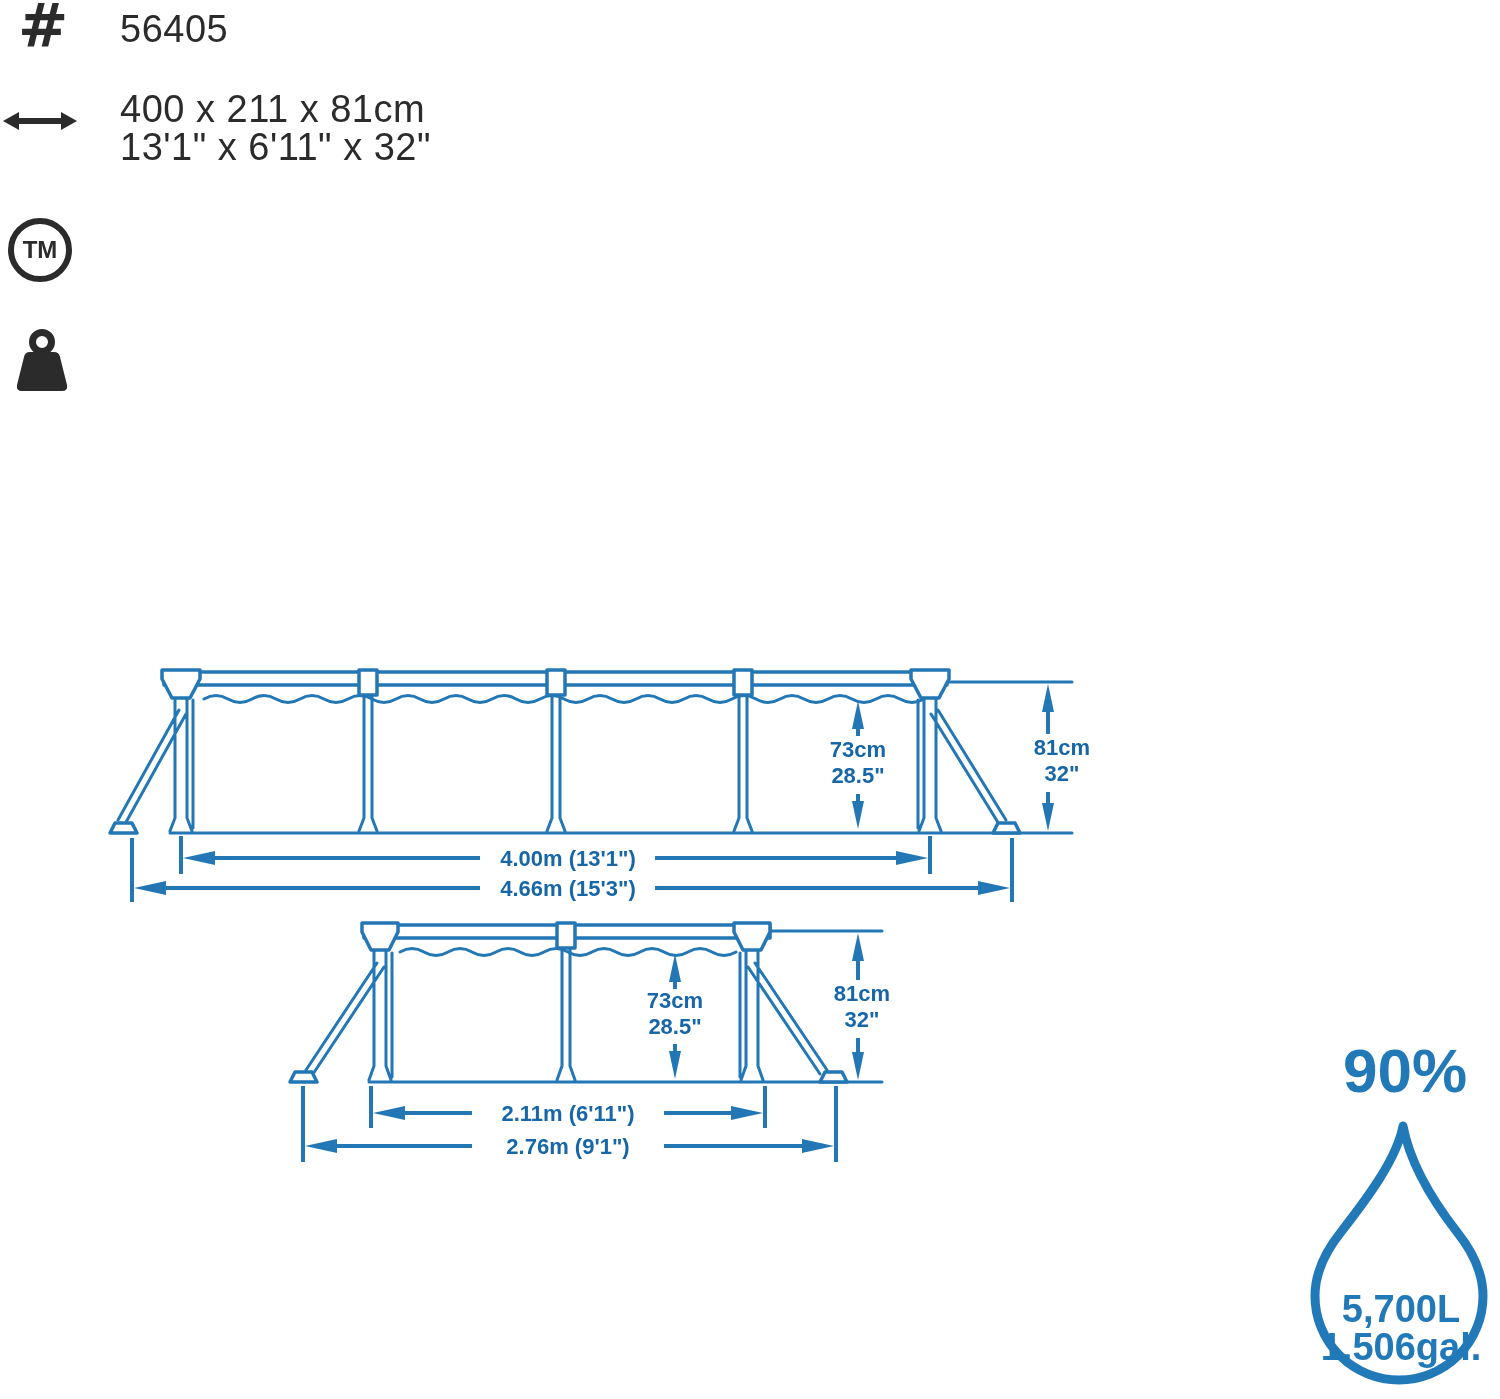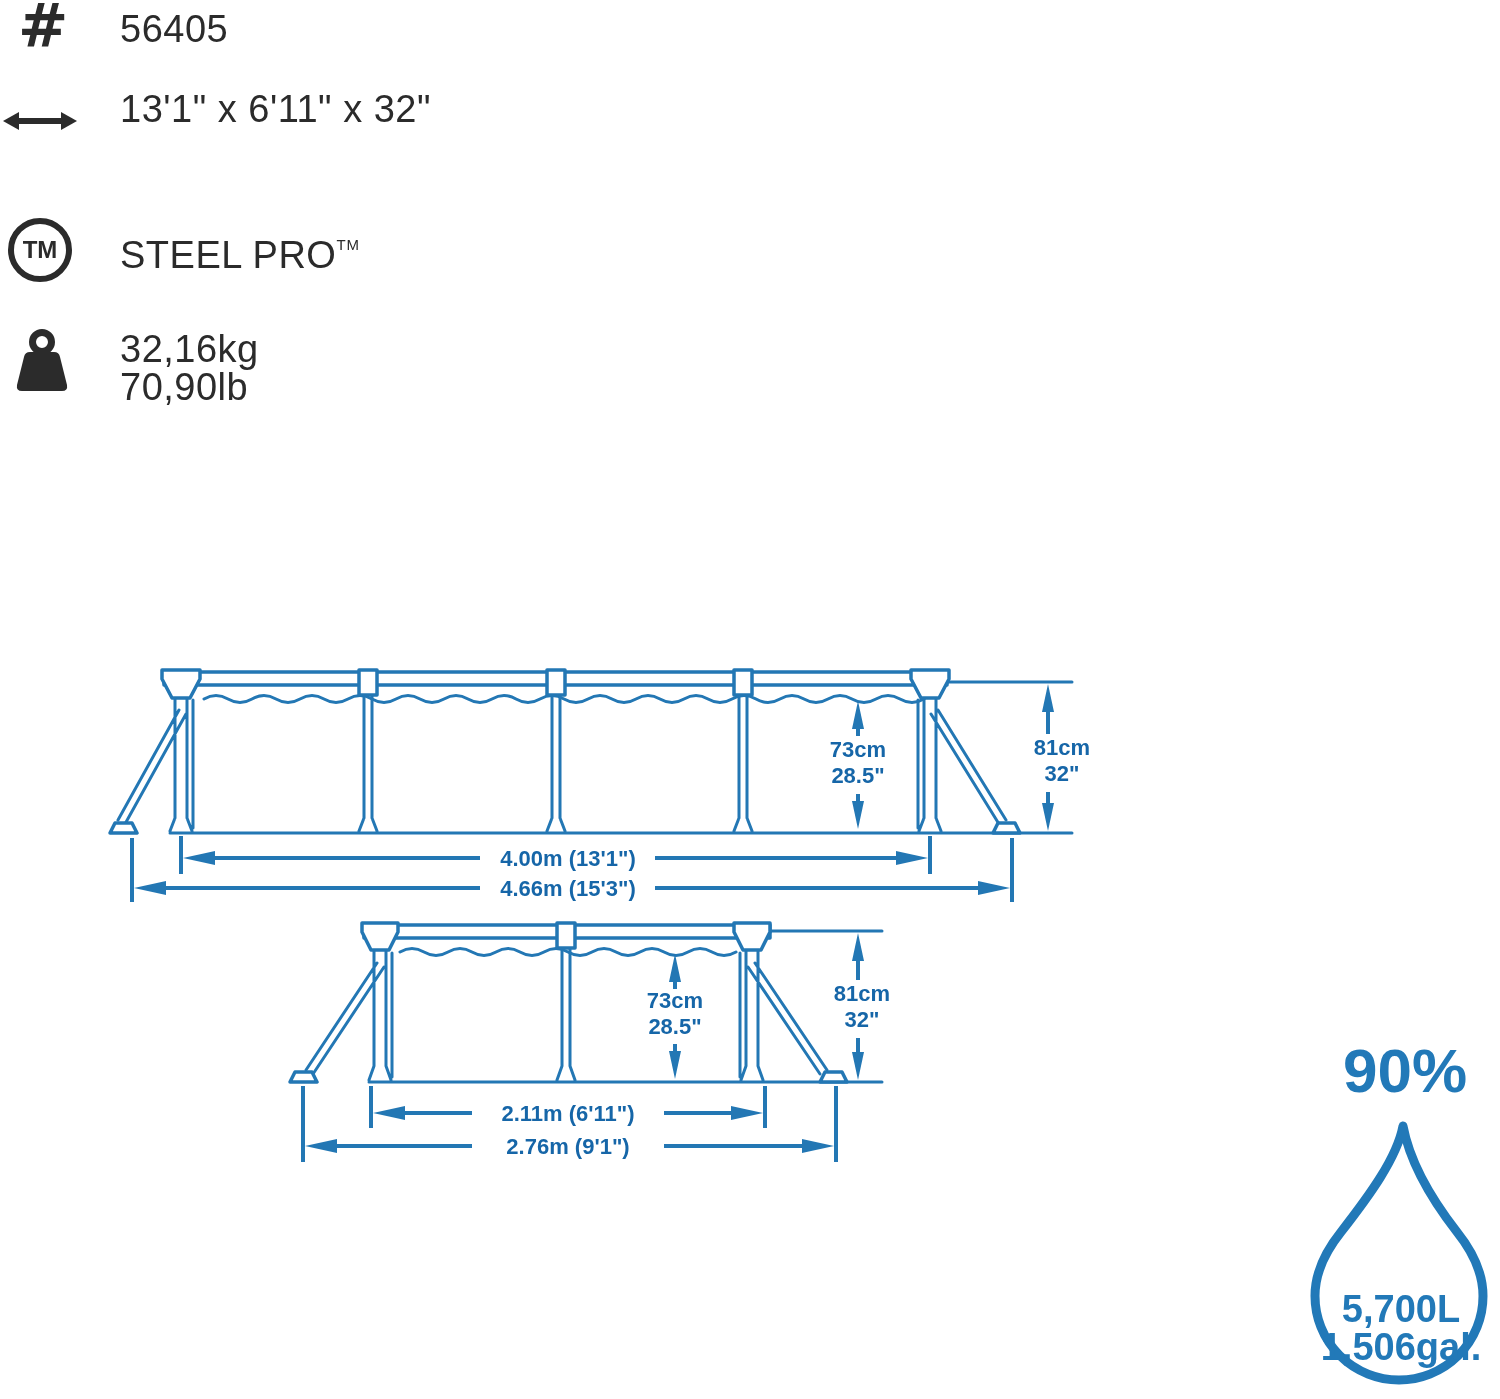--- a/index.html
+++ b/index.html
@@ -39,38 +39,32 @@
 
   <div class="spec-icon-hash">#</div>
   <div class="spec-text t1">56405</div>
 
   <svg class="arrow-ic" width="74" height="22" viewBox="0 0 74 22">
     <line x1="13" y1="11" x2="61" y2="11" stroke="#2b2b2b" stroke-width="6"></line>
     <polygon points="0,11 16,2 16,20" fill="#2b2b2b"></polygon>
     <polygon points="74,11 58,2 58,20" fill="#2b2b2b"></polygon>
   </svg>
   <div class="spec-text t2">
+    <div>400 x 211 x 81cm</div>
     <div>13'1" x 6'11" x 32"</div>
   </div>
 
   <div class="tm-circle">
     <span>TM</span>
   </div>
-  <div class="spec-text t3">
-    <span>STEEL PRO</span><sup class="tmsup">TM</sup>
-  </div>
 
   <svg class="weight-ic" width="56" height="66" viewBox="0 0 56 66">
     <circle cx="28" cy="14" r="9.5" fill="none" stroke="#2b2b2b" stroke-width="7"></circle>
     <path d="M16,24 h24 q5,0 6,5 l7,28 q1,6 -5,6 H8 q-6,0 -5,-6 l7,-28 q1,-5 6,-5 z" fill="#2b2b2b" stroke="none"></path>
   </svg>
-  <div class="spec-text t4">
-    <div>32,16kg</div>
-    <div>70,90lb</div>
-  </div>
 
   <svg class="stage" width="1500" height="1399" viewBox="0 0 1500 1399">
 
     <g>
       <path class="ln3" d="M204,699 q12,-7 24,0 t24,0 t24,0 t24,0 t24,0 t24,0 t24,0 t24,0 t24,0 t24,0 t24,0 t24,0 t24,0 t24,0 t24,0 t24,0 t24,0 t24,0 t24,0 t24,0 t24,0 t24,0 t24,0 t24,0 t24,0 t24,0 t24,0 t24,0 t24,0 t24,0"></path>
       <path class="ln3" d="M170,833 H1072 M947,682 H1072
            M175,698 V818 M187,698 V818 M175,818 L170,831 M187,818 L192,831
            M924,698 V818 M936,698 V818 M924,818 L919,831 M936,818 L941,831
            M193,700 V828 M918,700 V828
            M179,710 L118,820 M186,714 L125,824

